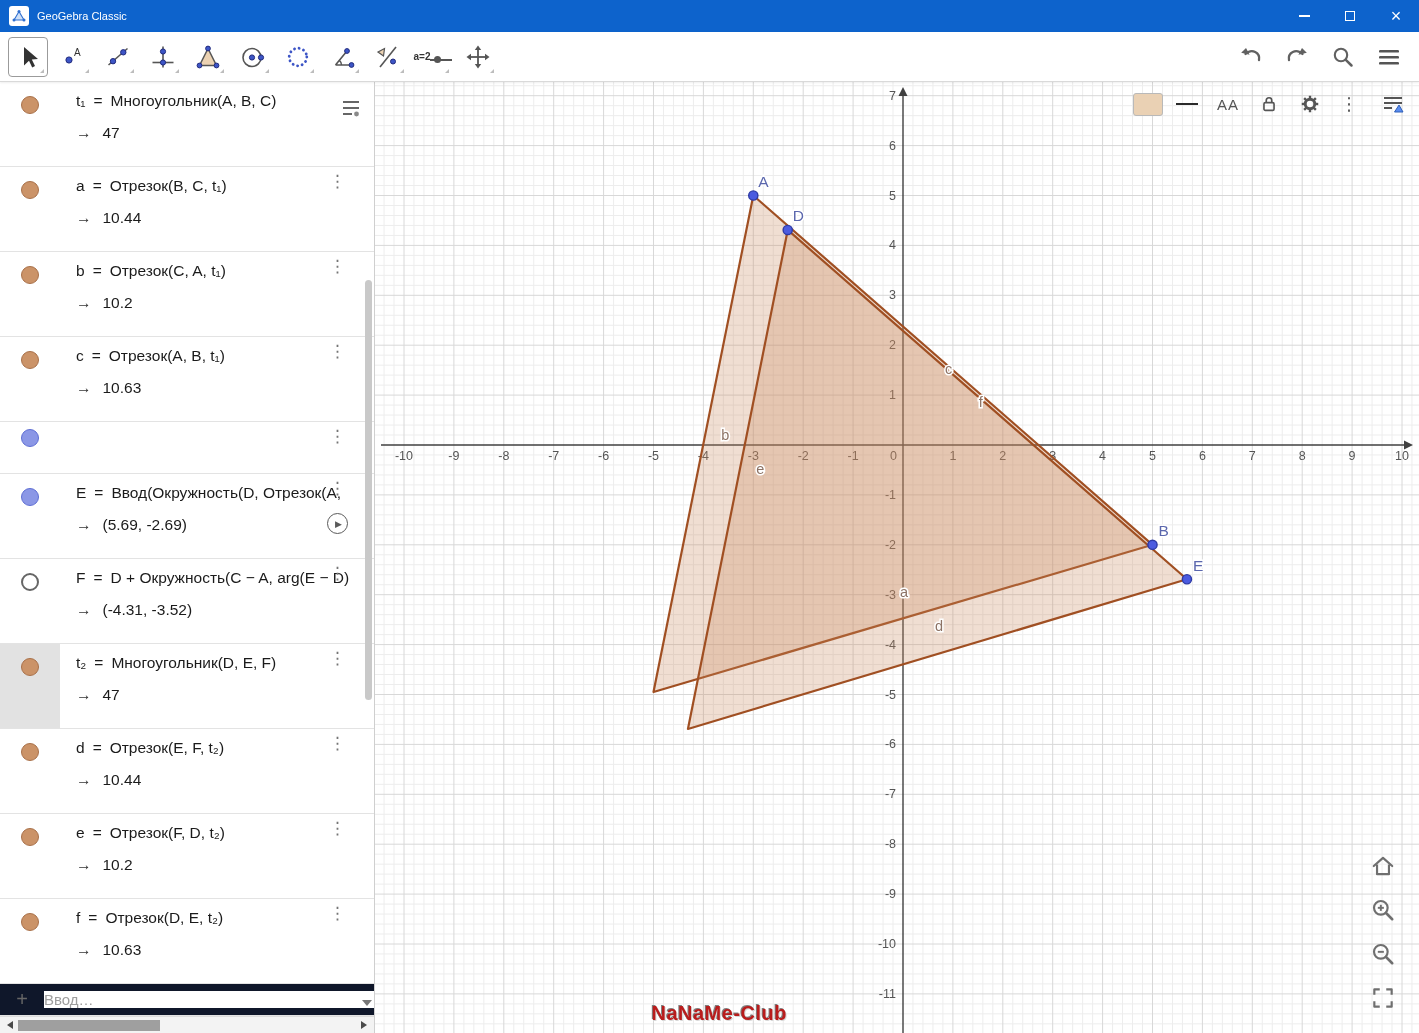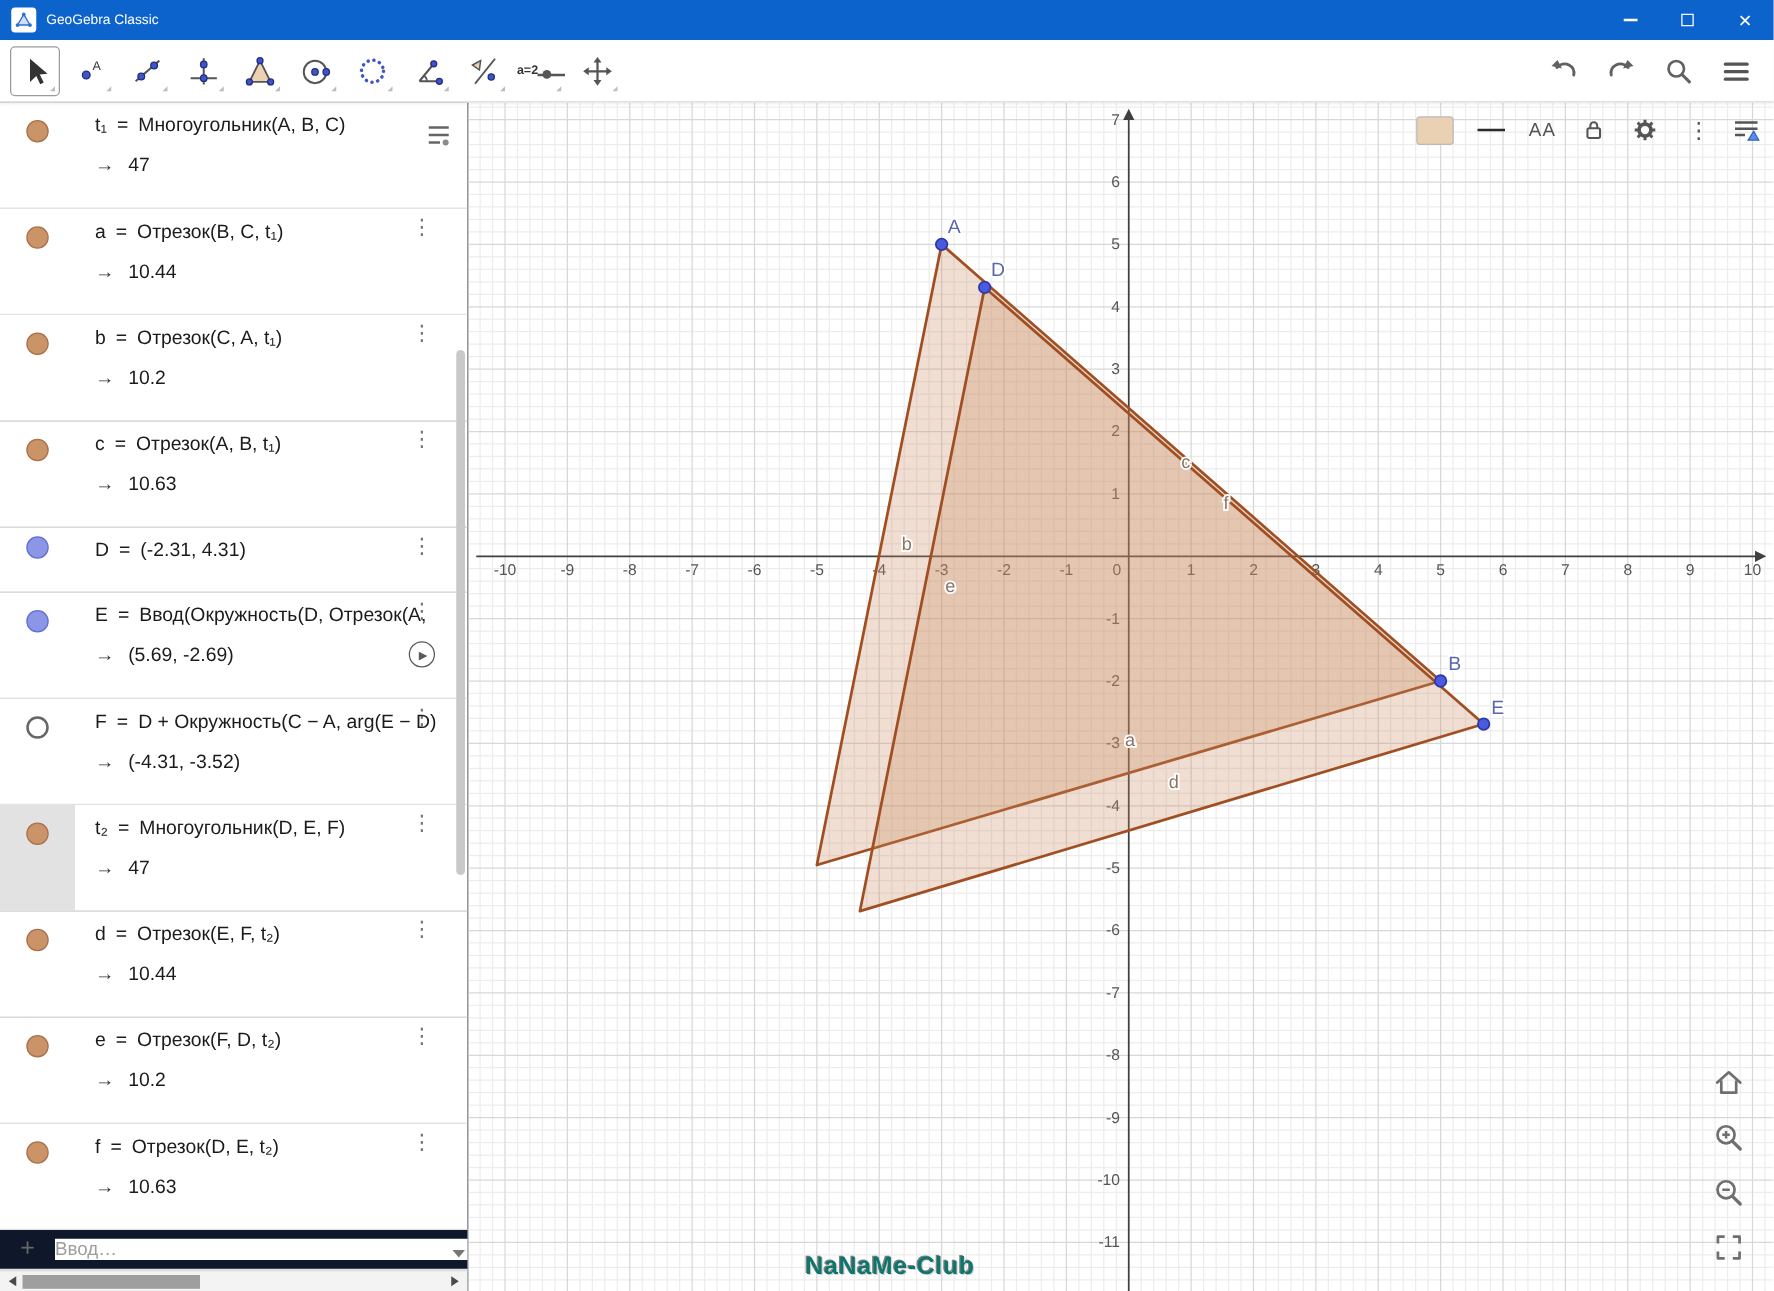--- a/index.html
+++ b/index.html
@@ -61,28 +61,28 @@
   .tri-left{width:0;height:0;border-top:4.5px solid transparent;border-bottom:4.5px solid transparent;border-right:6px solid #4a4a4a;}
   .tri-right{width:0;height:0;border-top:4.5px solid transparent;border-bottom:4.5px solid transparent;border-left:6px solid #4a4a4a;}
   .v-scroll{position:absolute;right:2px;top:198px;width:7px;height:420px;background:#c9c9c9;border-radius:4px;cursor:pointer;z-index:4;}
   .v-scroll-down{position:absolute;right:2px;top:918px;width:0;height:0;border-left:5px solid transparent;border-right:5px solid transparent;border-top:6px solid #777;cursor:pointer;z-index:4;}
 
   
   .graphics{position:relative;flex:1;background:#fff;overflow:hidden;}
   .graphics svg.plane{position:absolute;left:0;top:0;}
   svg.plane text{font-family:"Liberation Sans","DejaVu Sans",sans-serif;}
   .gfx-stylebar{position:absolute;top:8px;right:10px;display:flex;align-items:center;gap:13px;z-index:6;}
-  .gs-btn{background:none;border:none;cursor:pointer;display:flex;align-items:center;justify-content:flex-end;width:28px;height:28px;color:#555;}
+  .gs-btn{background:none;border:none;cursor:pointer;display:flex;align-items:center;justify-content:flex-start;width:28px;height:28px;color:#555;}
   .swatch{width:30px;height:23px;border:1px solid #b9b9b9;border-radius:3px;cursor:pointer;}
   .line-glyph{width:22px;height:2.4px;background:#2a2a2a;display:block;}
   .aa-label{font-size:15px;color:#555;letter-spacing:1px;}
   .dots-glyph{font-size:18px;color:#555;}
   .gfx-nav{position:absolute;right:22px;top:770px;display:flex;flex-direction:column;gap:16px;z-index:6;}
   .nav-btn{background:none;border:none;cursor:pointer;width:28px;height:28px;display:flex;align-items:center;justify-content:center;}
-  .watermark{position:absolute;left:262px;top:920px;width:150px;text-align:center;font-size:20px;font-weight:bold;color:#0f766e;letter-spacing:.5px;text-shadow:1px 1px 0 #d8d8d8,-1px -1px 0 #7f7f7f;z-index:5;}
+  .watermark{position:absolute;left:262px;top:920px;width:150px;text-align:right;font-size:20px;font-weight:bold;color:#b91c1c;letter-spacing:.5px;text-shadow:1px 1px 0 #d8d8d8,-1px -1px 0 #7f7f7f;z-index:5;}
 </style>
 </head>
 <body>
 
 <div class="titlebar">
   <span class="app-icon">
     <svg width="16" height="16" viewBox="0 0 16 16">
       <polygon points="3,12 8,3.5 13,12" fill="#cfe0f7" stroke="#2f6fd0" stroke-width="1.1"></polygon>
       <circle cx="3" cy="12" r="1.5" fill="#2f6fd0"></circle>
         <circle cx="8" cy="3.5" r="1.5" fill="#2f6fd0"></circle>
@@ -291,26 +291,20 @@
               <span class="val">10.63</span>
       </div>
     </div>
     <button class="row-menu">⋮</button>
 
   </div>
 
   <div class="alg-row compact">
     <div class="alg-left">
       <span class="indicator point"></span>
-    </div>
-    <div class="alg-main">
-      <div class="def-line">
-        <span class="def-label">D</span><span class="def-eq">=</span><span class="def-expr">(-2.31, 4.31)</span>
-      </div>
-
     </div>
     <button class="row-menu">⋮</button>
 
   </div>
 
   <div class="alg-row">
     <div class="alg-left">
       <span class="indicator point"></span>
     </div>
     <div class="alg-main">

